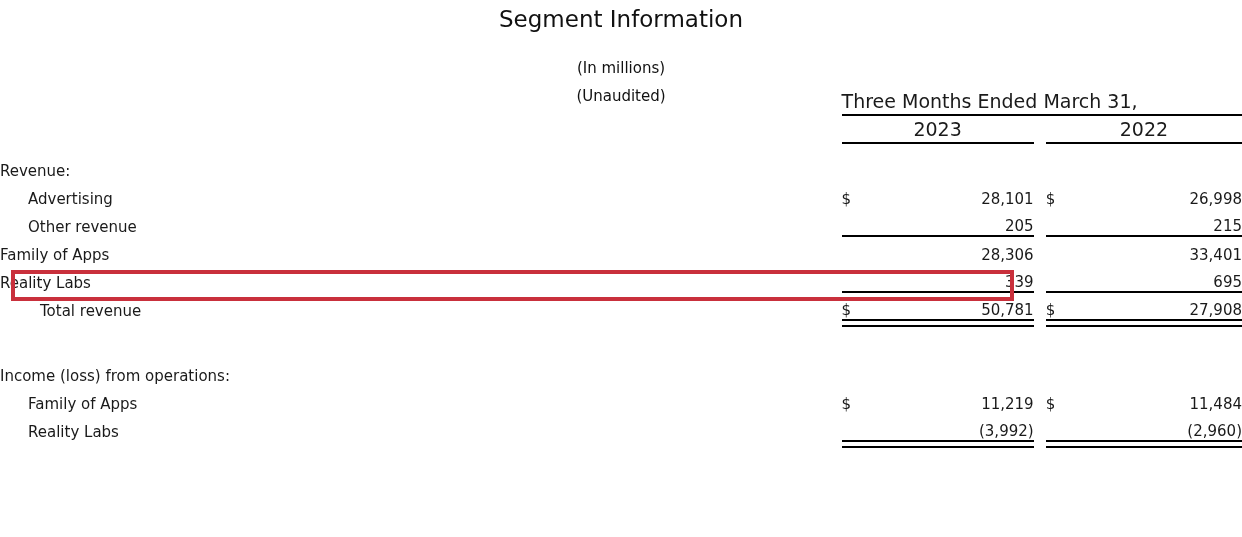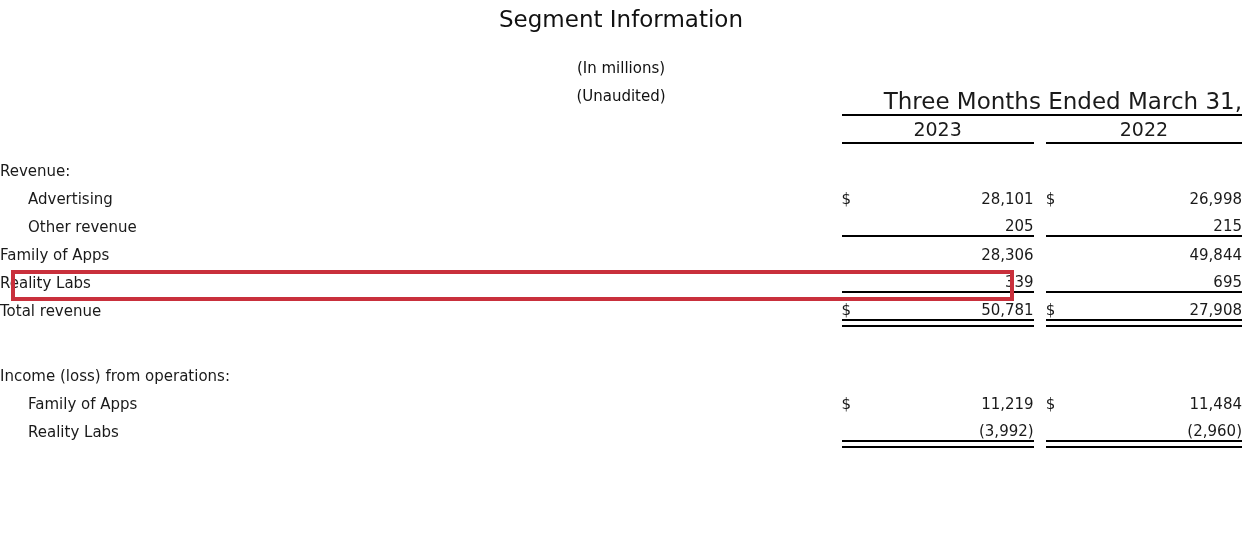--- a/index.html
+++ b/index.html
@@ -59,31 +59,31 @@
   .c-label { width: 828px; }
   .c-cur-a { width: 80px; }
   .c-num-a { width: 109px; }
   .c-gap   { width: 12px; }
   .c-cur-b { width: 82px; }
   .c-num-b { width: 111px; }
 
   
   .lbl       { padding-left: 20px; height: 28px; }
   .lbl.i1    { padding-left: 28px; }
-  .lbl.i2    { }
+  .lbl.i2    { padding-left: 40px; }
 
   .cur { text-align: left;  padding-left: 14px; }
   .num { text-align: right; padding-right: 5px; }
 
   .row-h { height: 28px; }
 
   
   .hdr-span {
-    text-align: right;
-    font-size: 23px;
+    text-align: left;
+    font-size: 19px;
     line-height: 26px;
     padding-bottom: 2px;
   }
   .hdr-year {
     text-align: center;
     font-size: 19px;
     line-height: 26px;
     padding-bottom: 2px;
   }
 
@@ -170,21 +170,21 @@
     <td class="cur"></td>
     <td class="num">215</td>
   </tr>
 
   <tr class="row-h">
     <td class="lbl">Family of Apps</td>
     <td class="cur rule-top"></td>
     <td class="num rule-top">28,306</td>
     <td></td>
     <td class="cur rule-top"></td>
-    <td class="num rule-top">49,844</td>
+    <td class="num rule-top">33,401</td>
   </tr>
 
   <tr class="row-h">
     <td class="lbl">Reality Labs</td>
     <td class="cur"></td>
     <td class="num">339</td>
     <td></td>
     <td class="cur"></td>
     <td class="num">695</td>
   </tr>

